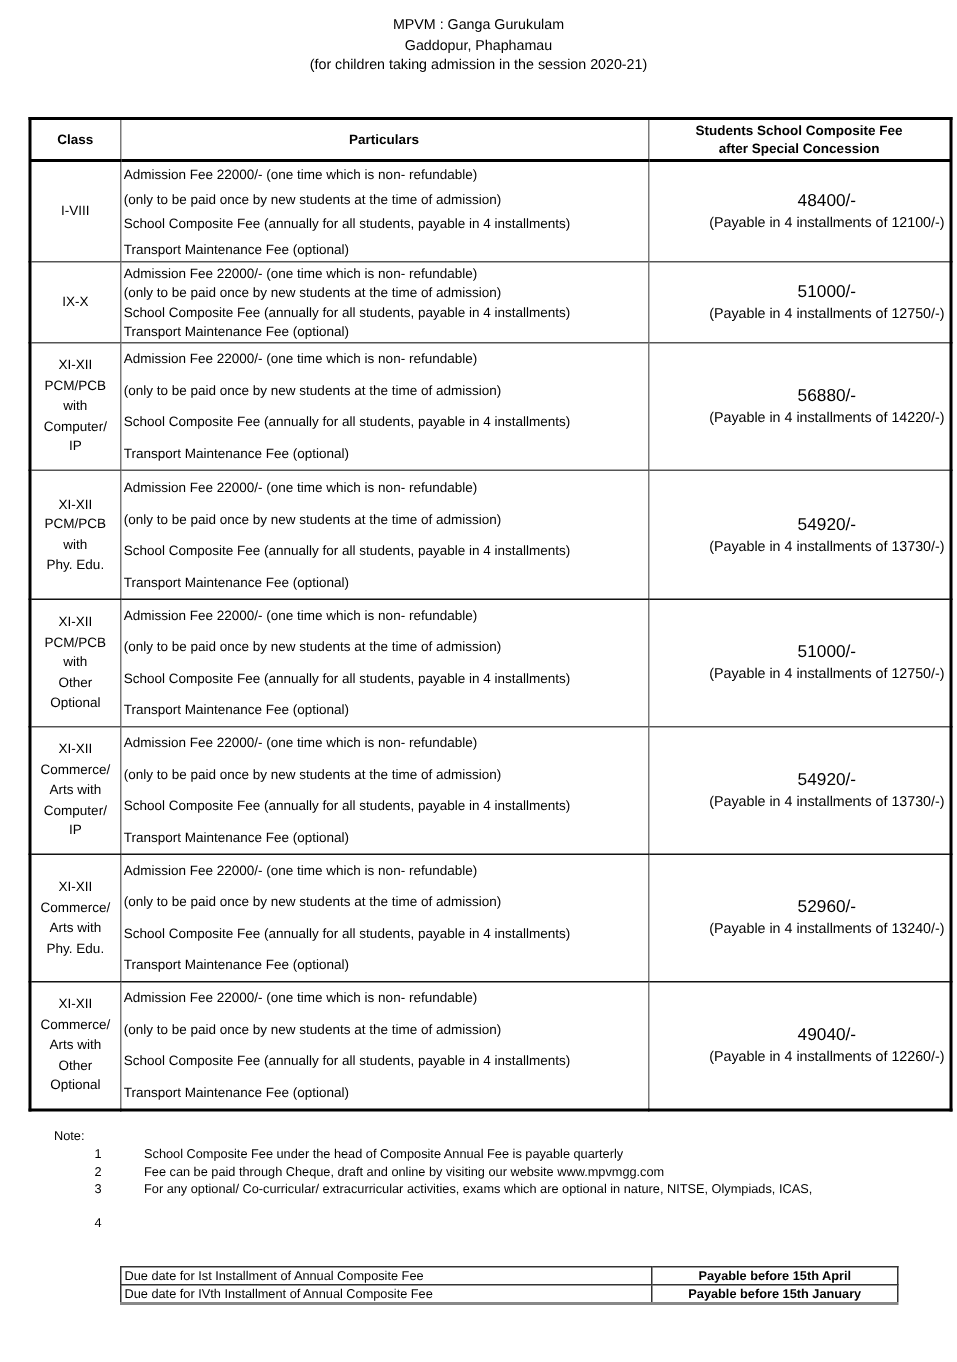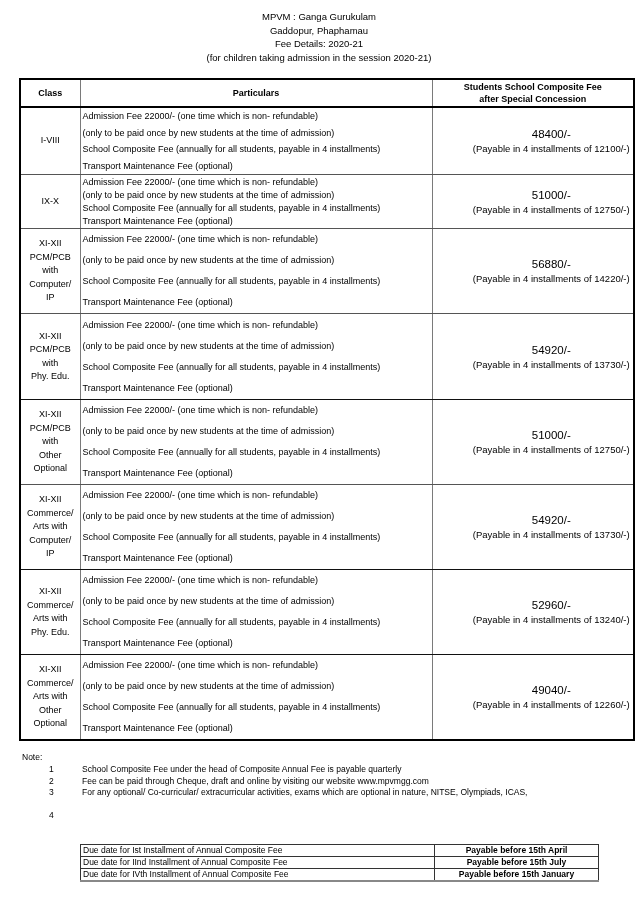--- a/index.html
+++ b/index.html
@@ -28,21 +28,21 @@
   }
   td.part { padding-left: 2px; vertical-align: middle; }
   td.part .line { display: block; white-space: nowrap; font-size: 9px; }
   td.fee { text-align: center; vertical-align: middle; padding-left: 37px; }
   .fee-amount { display: block; font-size: 11.5px; line-height: 16px; }
   .fee-install { display: block; font-size: 9.5px; line-height: 14px; }
   col.c1 { width: 60px; }
   col.c2 { width: 352px; }
   col.c3 { width: 202px; }
 
-  .notes { position: absolute; left: 22px; top: 751px; font-size: 8.5px; width: 600px; }
+  .notes { position: absolute; left: 36px; top: 751px; font-size: 8.5px; width: 600px; }
   .note-title { height: 13px; line-height: 13px; }
   .note-item { position: relative; height: 11.5px; line-height: 11.5px; }
   .note-num { position: absolute; left: 27px; width: 10px; }
   .note-text { position: absolute; left: 60px; white-space: nowrap; text-align: right; }
   .note-item.tall { height: 23px; }
 
   .due-table {
     position: absolute; left: 80px; top: 844px; width: 518px;
     border-collapse: collapse; font-size: 8.5px; table-layout: fixed;
   }
@@ -51,21 +51,20 @@
   .due-table col.d1 { width: 354px; }
   .due-table col.d2 { width: 164px; }
   .due-table { border-bottom: 2px solid #888; }
 </style>
 </head>
 <body>
 
 <div class="header">
   <div>MPVM : Ganga Gurukulam</div>
   <div>Gaddopur, Phaphamau</div>
-  <div>Fee Details: 2020-21</div>
   <div>(for children taking admission in the session 2020-21)</div>
 </div>
 
 <table class="fee-table">
   <colgroup>
       <col class="c1">
       <col class="c2">
       <col class="c3">
     </colgroup>
   <thead>
@@ -249,21 +248,17 @@
   <colgroup>
       <col class="d1">
       <col class="d2">
     </colgroup>
   <tbody id="due-body">
       <tr>
         <td class="d1">Due date for Ist Installment of Annual Composite Fee</td>
         <td class="d2">Payable before 15th April</td>
       </tr>
       <tr>
-        <td class="d1">Due date for IInd Installment of Annual Composite Fee</td>
-        <td class="d2">Payable before 15th July</td>
-      </tr>
-      <tr>
         <td class="d1">Due date for IVth Installment of Annual Composite Fee</td>
         <td class="d2">Payable before 15th January</td>
       </tr>
     </tbody>
 </table>
 
 </body></html>

